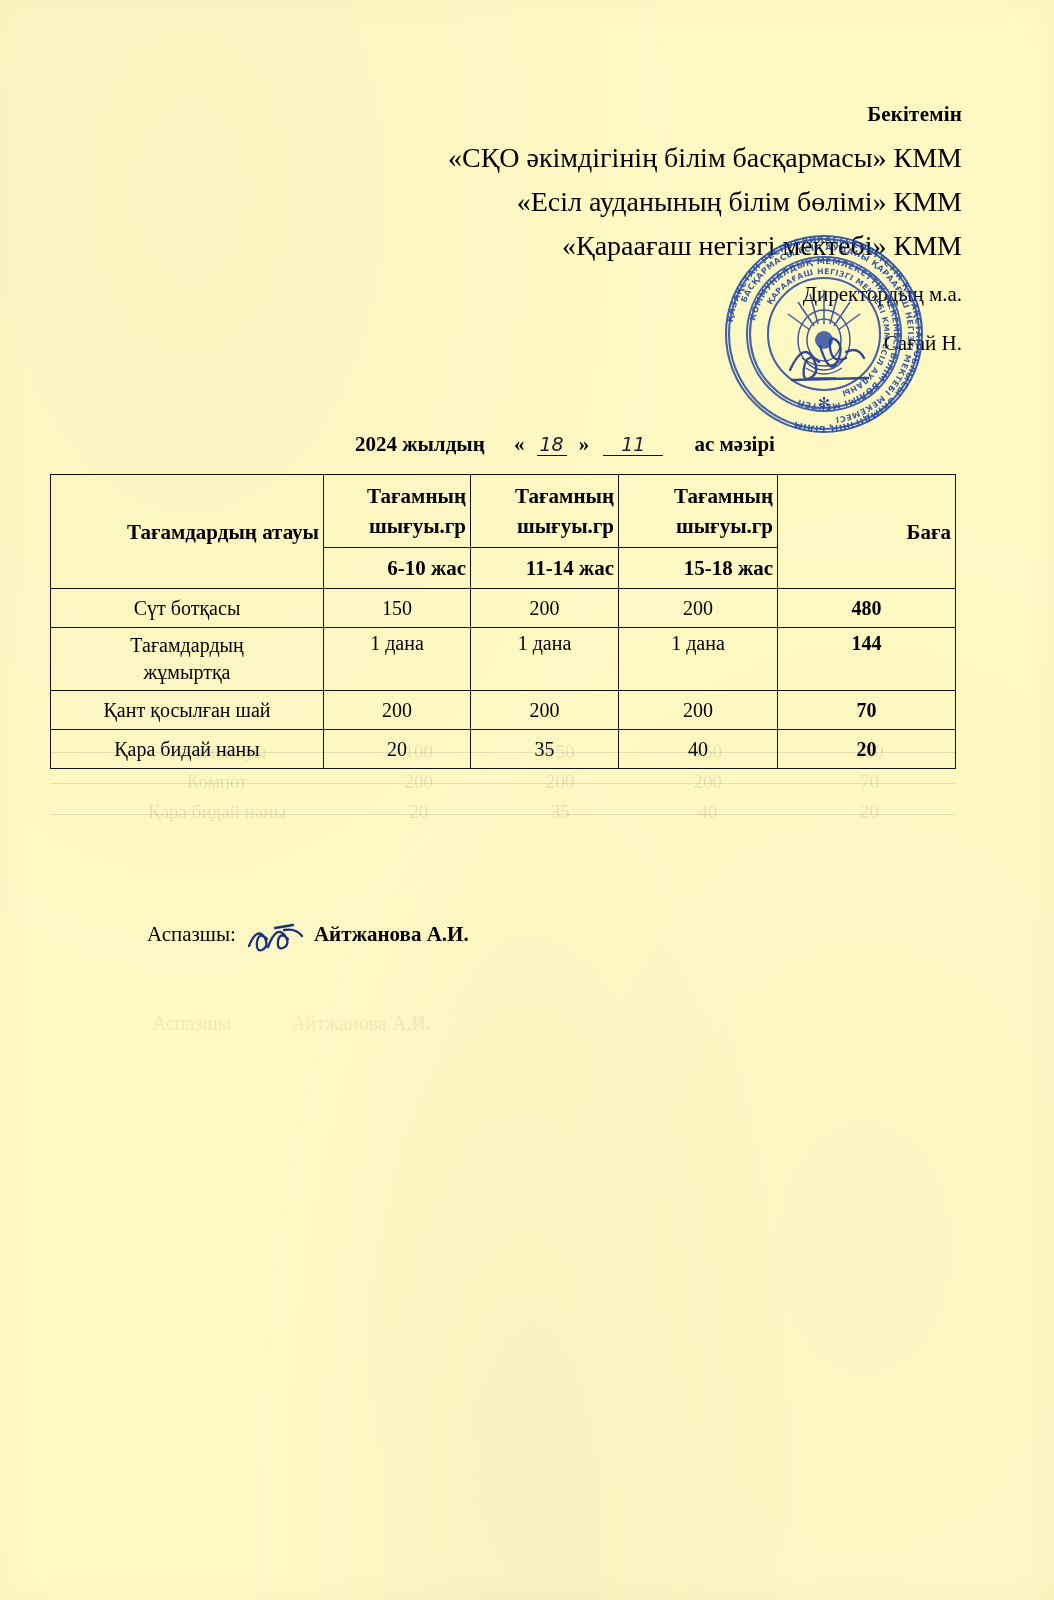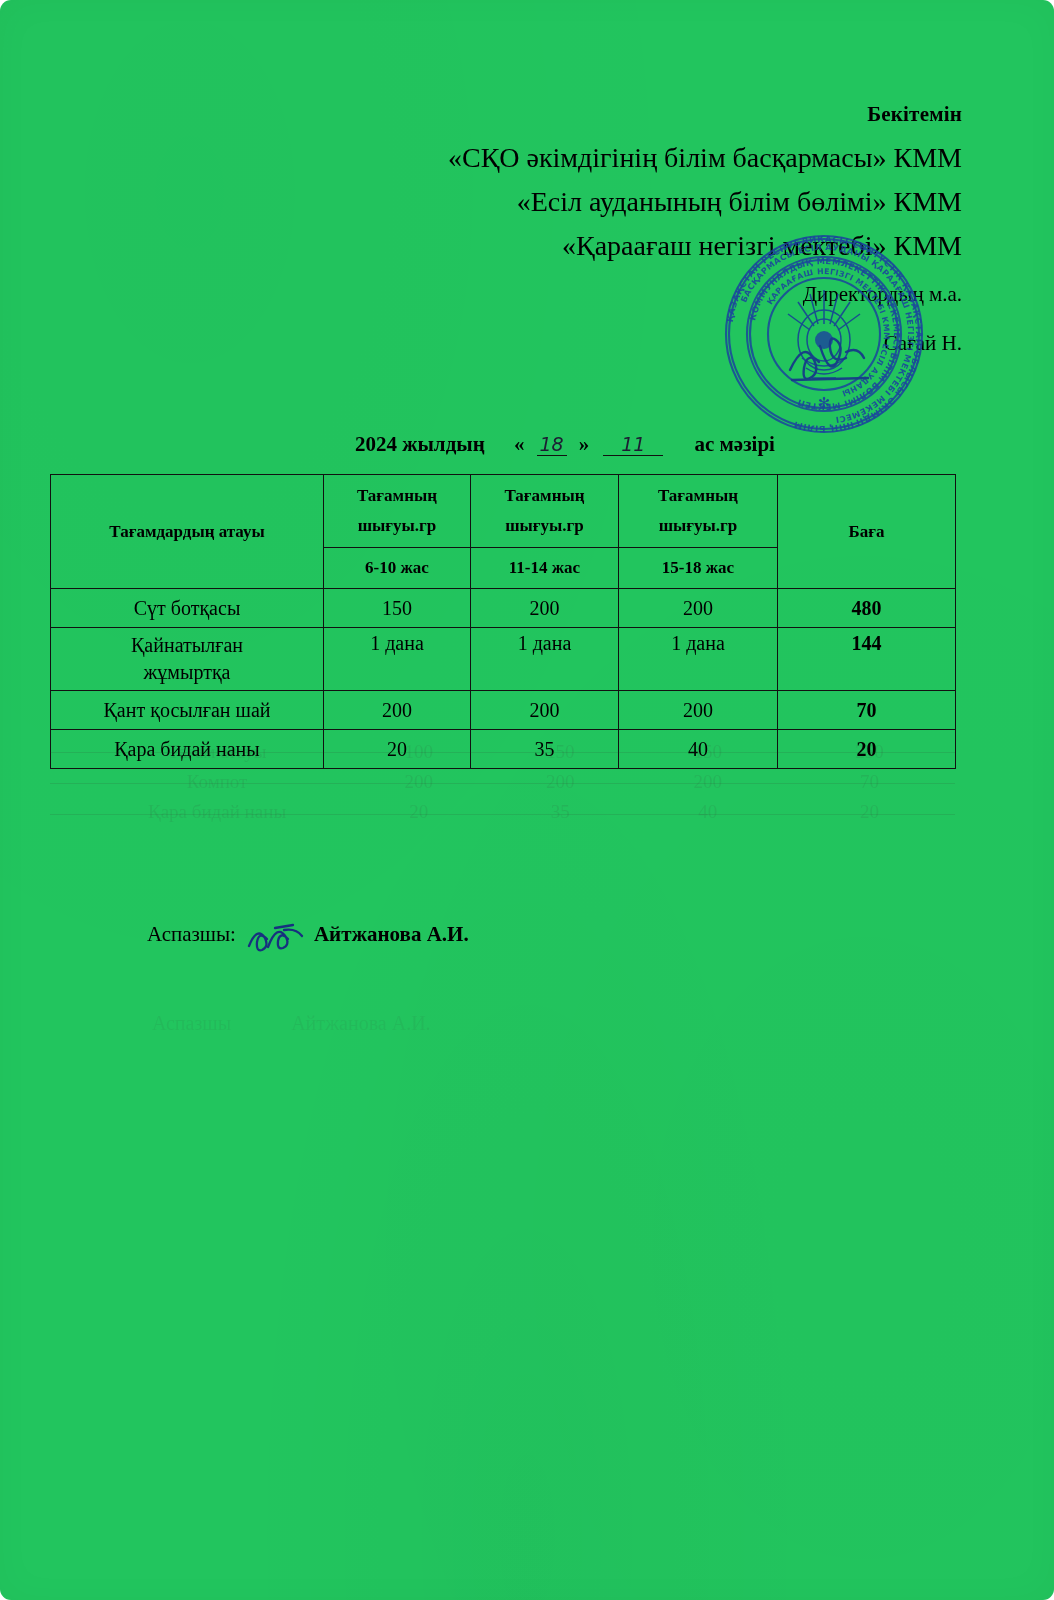--- a/index.html
+++ b/index.html
@@ -4,25 +4,24 @@
 <style>
   html, body {
     margin: 0;
     padding: 0;
     background: #ffffff;
   }
   .page {
     position: relative;
     width: 1054px;
     height: 1600px;
-    background: #22c55e;
+    background: #fef9c3;
     overflow: hidden;
     font-family: "Liberation Serif", "DejaVu Serif", serif;
     color: #000000;
-    border-radius: 11px;
   }
 
   
   .paper-grain {
     position: absolute;
     inset: 0;
     pointer-events: none;
     background:
       radial-gradient(ellipse at 18% 12%, rgba(0,0,0,0.015) 0%, rgba(0,0,0,0) 45%),
       radial-gradient(ellipse at 82% 78%, rgba(0,0,0,0.012) 0%, rgba(0,0,0,0) 50%),
@@ -118,22 +117,23 @@
   }
   .menu-table td, .menu-table th {
     border: 1.6px solid #111;
     text-align: center;
     vertical-align: middle;
     font-size: 20px;
     padding: 2px 4px;
   }
   .menu-table th {
     font-weight: bold;
-    font-size: 17px;
+    font-size: 21px;
     line-height: 30px;
+    text-align: right;
   }
   .col-name  { width: 273px; }
   .col-g1    { width: 147px; }
   .col-g2    { width: 148px; }
   .col-g3    { width: 159px; }
   .col-price { width: 178px; }
 
   .hdr-cell-main { height: 68px; }
   .hdr-cell-age  { height: 36px; font-weight: bold; font-size: 20px; }
   .price-head    { font-weight: bold; font-size: 21px; vertical-align: top; padding-top: 8px; }
@@ -322,21 +322,21 @@
     <tbody>
       <tr class="row-norm">
         <td class="dish-name">Сүт ботқасы</td>
         <td>150</td>
         <td>200</td>
         <td>200</td>
         <td class="price-val">480</td>
       </tr>
       <tr class="row-tall">
         <td class="dish-name two-line">
-          <div>Қайнатылған</div>
+          <div>Тағамдардың</div>
           <div>жұмыртқа</div>
         </td>
         <td style="vertical-align:top;padding-top:4px">1 дана</td>
         <td style="vertical-align:top;padding-top:4px">1 дана</td>
         <td style="vertical-align:top;padding-top:4px">1 дана</td>
         <td class="price-val" style="vertical-align:top;padding-top:4px">144</td>
       </tr>
       <tr class="row-norm">
         <td class="dish-name">Қант қосылған шай</td>
         <td>200</td>

